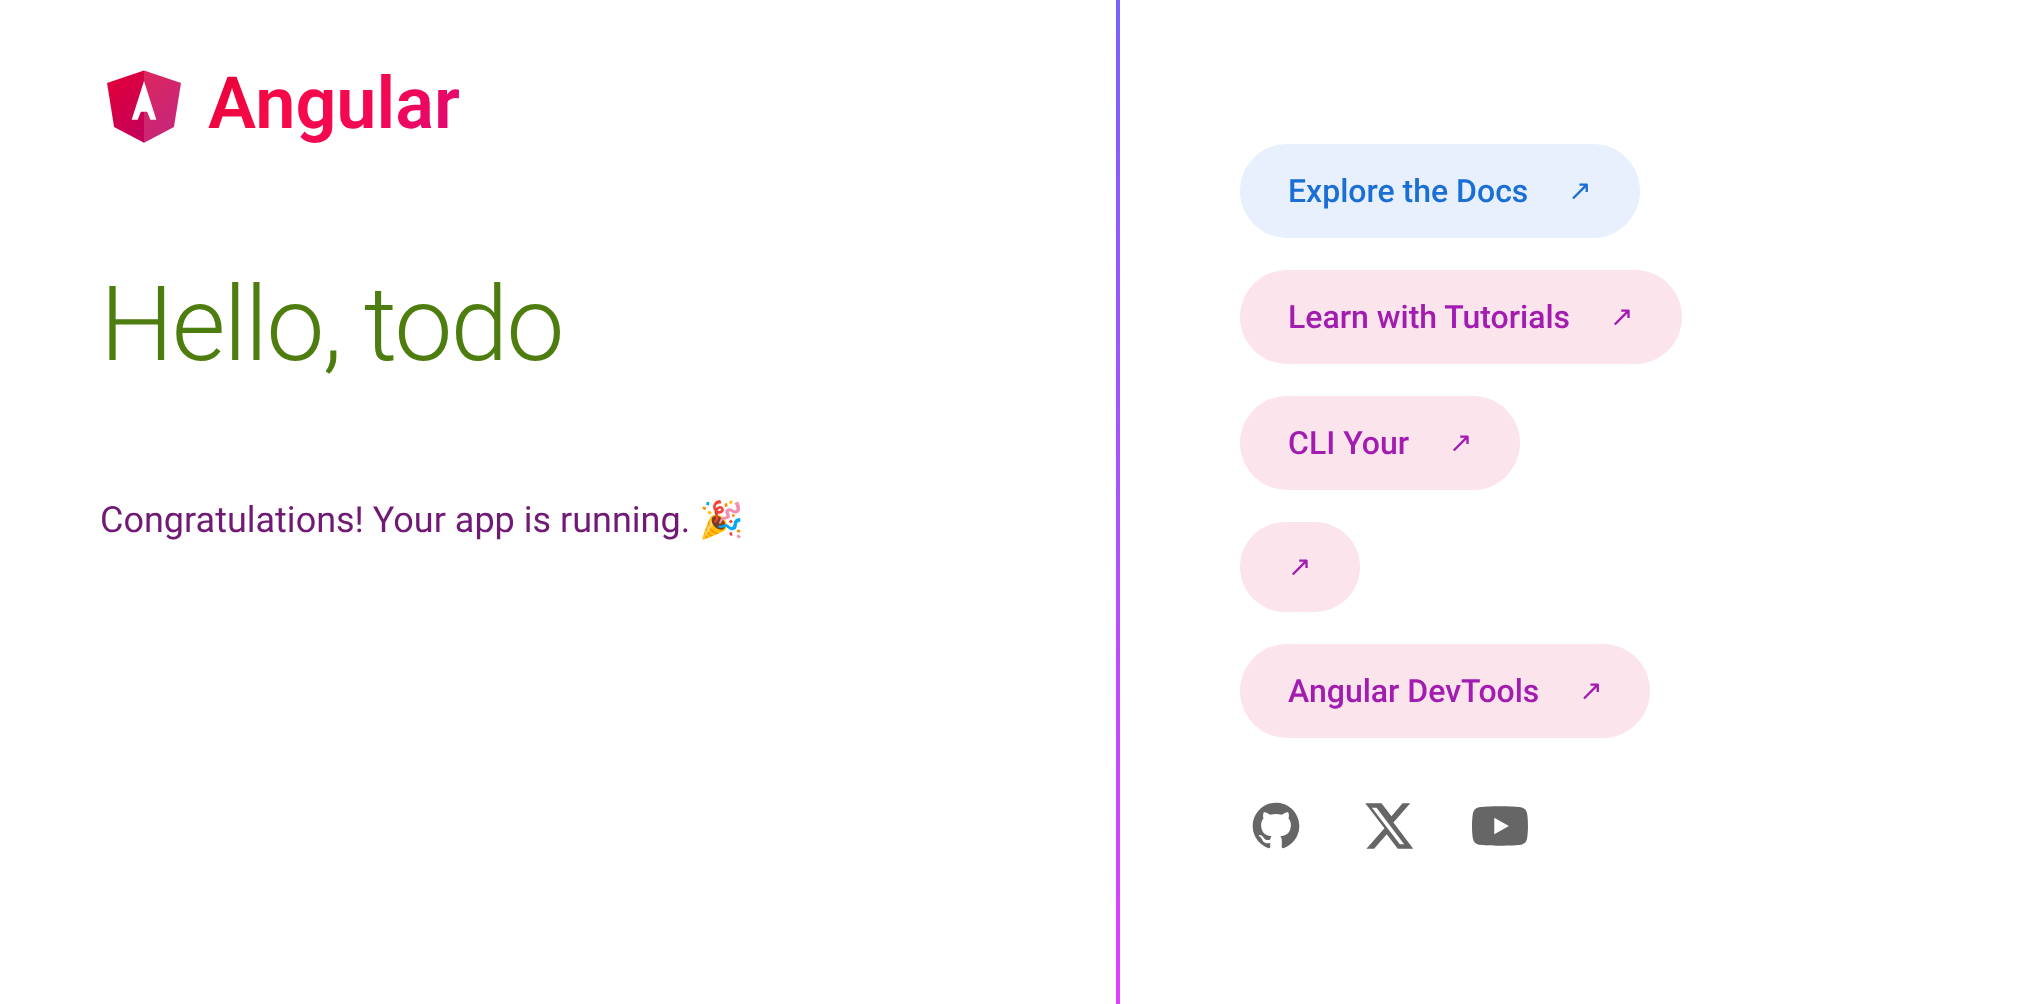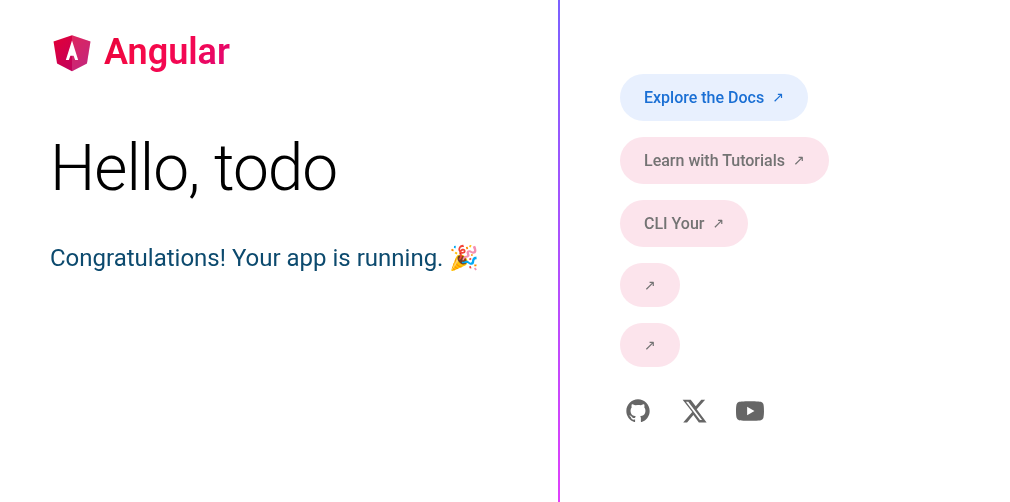--- a/index.html
+++ b/index.html
@@ -40,31 +40,32 @@
     .logo-text {
       font-size: 36px;
       font-weight: 600;
       background: linear-gradient(135deg, #e40035, #f60a48, #f20755, #dc087d);
       -webkit-background-clip: text;
       -webkit-text-fill-color: transparent;
       background-clip: text;
     }
 
     .main-heading {
-      font-size: 64px;
+      font-size: 52px;
       font-weight: 300;
-      color: #000000;
+      color: #4d7c0f;
       line-height: 1.1;
       margin-bottom: 40px;
       letter-spacing: -1px;
     }
 
     .congrats-text {
-      font-size: 24px;
-      color: #0c4a6e;
+      font-size: 18px;
+      color: #701a75;
+      margin-top: 18px;
     }
 
     .divider {
       position: absolute;
       right: 0;
       top: 0;
       bottom: 0;
       width: 2px;
       background: linear-gradient(to bottom, #7b61ff, #e040fb);
     }
@@ -74,40 +75,40 @@
       padding: 20px 60px;
       display: flex;
       flex-direction: column;
       justify-content: center;
       gap: 16px;
     }
 
     .link-button {
       display: inline-flex;
       align-items: center;
-      gap: 8px;
+      gap: 20px;
       padding: 14px 24px;
       border-radius: 24px;
       text-decoration: none;
       font-size: 16px;
       font-weight: 500;
       cursor: pointer;
       border: none;
       width: fit-content;
       transition: opacity 0.2s;
     }
 
     .link-blue {
       background: #e8f0fe;
       color: #1a6fd4;
     }
 
     .link-pink {
       background: #fce4ec;
-      color: #737373;
+      color: #a21caf;
     }
 
     .external-icon {
       font-size: 14px;
     }
 
     .social-row {
       display: flex;
       align-items: center;
       gap: 20px;
@@ -171,20 +172,21 @@
   <a class="link-button link-pink" href="#">
     <span>CLI Your</span>
     <span class="external-icon">↗</span>
   </a>
 
   <a class="link-button link-pink" href="#">
     <span class="external-icon">↗</span>
   </a>
 
   <a class="link-button link-pink" href="#">
+    <span>Angular DevTools</span>
     <span class="external-icon">↗</span>
   </a>
 
   <div class="social-row">
     <a class="social-icon" href="#">
       <svg viewBox="0 0 24 24" xmlns="http://www.w3.org/2000/svg">
         <path d="M12 2C6.477 2 2 6.477 2 12c0 4.418 2.865 8.167 6.839 9.49.5.092.682-.217.682-.482 0-.237-.009-.868-.013-1.703-2.782.605-3.369-1.34-3.369-1.34-.454-1.154-1.11-1.462-1.11-1.462-.908-.62.069-.608.069-.608 1.003.07 1.531 1.03 1.531 1.03.892 1.529 2.341 1.087 2.91.832.092-.647.35-1.088.636-1.338-2.22-.253-4.555-1.11-4.555-4.943 0-1.091.39-1.984 1.029-2.683-.103-.253-.446-1.27.098-2.647 0 0 .84-.269 2.75 1.025A9.578 9.578 0 0112 6.836c.85.004 1.705.115 2.504.337 1.909-1.294 2.747-1.025 2.747-1.025.546 1.377.202 2.394.1 2.647.64.699 1.028 1.592 1.028 2.683 0 3.842-2.339 4.687-4.566 4.935.359.309.678.919.678 1.852 0 1.336-.012 2.415-.012 2.743 0 .267.18.578.688.48C19.138 20.164 22 16.418 22 12c0-5.523-4.477-10-10-10z"></path>
       </svg>
     </a>
 

